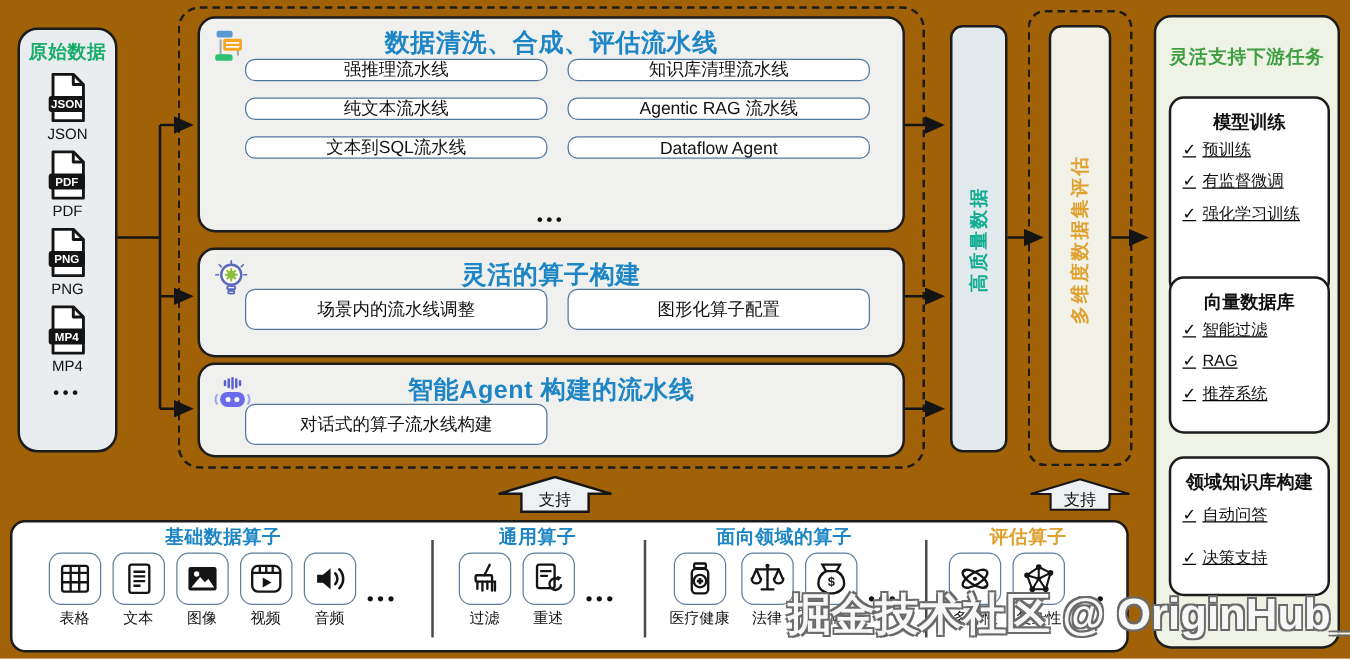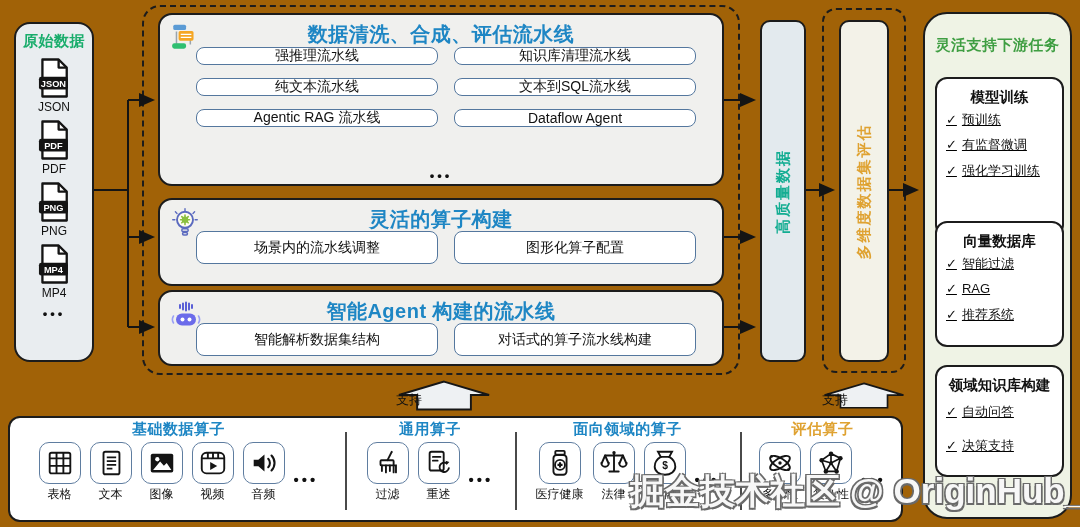--- a/index.html
+++ b/index.html
@@ -47,37 +47,37 @@
   .eval-dashed { position:absolute; left:822px; top:8px; width:84px; height:365px;
     border:2.5px dashed #1c1c1c; border-radius:14px; z-index:2; }
   .eval-bar { left:839px; top:20px; width:50px; height:342px; background:#f3f2e8;
     border:2px solid #1c1c1c; border-radius:10px; }
   .vtext { transform:rotate(-90deg); white-space:nowrap; font-weight:bold; font-size:15px; letter-spacing:2px; }
   .teal { color:#13ad92; }
   .orange { color:#dfa231; }
 
   
   .right-col { position:absolute; left:923px; top:12px; width:149px; height:507px;
-    background:#eff3e5; border:2.5px solid #1c1c1c; border-radius:24px; z-index:4; }
+    background:#eff3e5; border:2.5px solid #1c1c1c; border-radius:14px; z-index:4; }
   .right-title { text-align:center; font-size:15px; font-weight:bold; color:#3f9e42; margin-top:22px; letter-spacing:0.5px; }
   .dgroup { position:absolute; left:10px; width:129px; background:#fff; border:2px solid #1c1c1c;
     border-radius:12px; padding:7px 9px 5px 9px; }
   .g1 { top:63px;  height:160px; }
   .g2 { top:207px; height:126px; }
   .g3 { top:351px; height:112px; }
   .dgroup-title { text-align:center; font-weight:bold; font-size:14.5px; color:#111; margin-top:2px; }
   .ditems { margin-top:0;text-decoration:underline; }
   .ditem { font-size:13px; color:#111; line-height:1.95; white-space:nowrap; }
   .g3 .ditem { line-height:2.6; }
   .check { margin-right:5px; font-weight:bold; }
 
   
   .support-arrow { position:absolute; z-index:5; }
   .support-arrow svg { display:block; }
-  .support-label { position:absolute; left:0; right:0; top:11px; font-size:13px; color:#111; }
+  .support-label { position:absolute; left:0; right:0; top:11px; text-align:center; font-size:13px; color:#111; }
 
   
   .ops-box { position:absolute; left:8px; top:416px; width:895px; height:106px;
     background:#fff; border:2.5px solid #1c1c1c; border-radius:12px; z-index:4; }
   .ops-divider { position:absolute; top:14px; height:78px; width:1.5px; background:#4a4a4a; }
   .ops-section { position:absolute; top:2px; display:flex; flex-direction:column; align-items:center; }
   .ops-title { font-size:15px; font-weight:bold; letter-spacing:0.5px; }
   .ops-title.blue { color:#1e86c4; }
   .ops-title.orange { color:#dfa231; }
   .ops-row { display:flex; align-items:flex-start; gap:9px; margin-top:3px; }
@@ -183,22 +183,22 @@
         <rect x="9" y="8.5" width="14" height="9" rx="1.5" fill="#f5a623"></rect>
         <path d="M11 11.5 h10 M11 14.5 h10" stroke="#fff" stroke-width="1.2"></path>
         <rect x="3" y="20" width="13" height="5" rx="2" fill="#2fbf71"></rect>
       </svg>
     </span>
     <div class="panel-title">数据清洗、合成、评估流水线</div>
     <div class="grid2">
       <div class="pbox">强推理流水线</div>
       <div class="pbox">知识库清理流水线</div>
       <div class="pbox">纯文本流水线</div>
+      <div class="pbox">Agentic RAG 流水线</div>
       <div class="pbox">文本到SQL流水线</div>
-      <div class="pbox">Agentic RAG 流水线</div>
       <div class="pbox">Dataflow Agent</div>
     </div>
     <div class="dots p1-dots">•••</div>
   </section>
 
   <section class="panel p2">
     <span class="panel-icon">
       <svg class="glyph" width="32" height="32" viewBox="0 0 30 30">
         <path d="M15 1.5 v2 M6 4.5 l1.5 1.5 M24 4.5 l-1.5 1.5 M3.5 12 h2 M24.5 12 h2" stroke="#5b6abf" stroke-width="1.3" fill="none" stroke-linecap="round"></path>
         <circle cx="15" cy="12" r="7.5" fill="#fffdf0" stroke="#5b6abf" stroke-width="1.8"></circle>
@@ -220,21 +220,20 @@
       <svg class="glyph" width="34" height="32" viewBox="0 0 34 30">
         <path d="M11 5 v3 M14 3.5 v6 M17 2.5 v8 M20 3.5 v6 M23 5 v3" stroke="#5a5fd6" stroke-width="2" stroke-linecap="round" fill="none"></path>
         <path d="M4.5 16 a6.5 6.5 0 0 0 0 7 M29.5 16 a6.5 6.5 0 0 1 0 7" stroke="#9aa0f5" stroke-width="1.6" fill="none" stroke-linecap="round"></path>
         <rect x="7" y="13.5" width="20" height="12" rx="6" fill="#6b6bea"></rect>
         <circle cx="13.5" cy="19.5" r="2" fill="#fff"></circle>
         <circle cx="20.5" cy="19.5" r="2" fill="#fff"></circle>
       </svg>
     </span>
     <div class="panel-title">智能Agent 构建的流水线</div>
     <div class="grid2">
-      <div class="pbox">智能解析数据集结构</div>
       <div class="pbox">对话式的算子流水线构建</div>
     </div>
   </section>
 
   <div class="vbar hq-bar">
     <span class="vtext teal">高质量数据</span>
   </div>
 
   <div class="eval-dashed"></div>
   <div class="vbar eval-bar">

